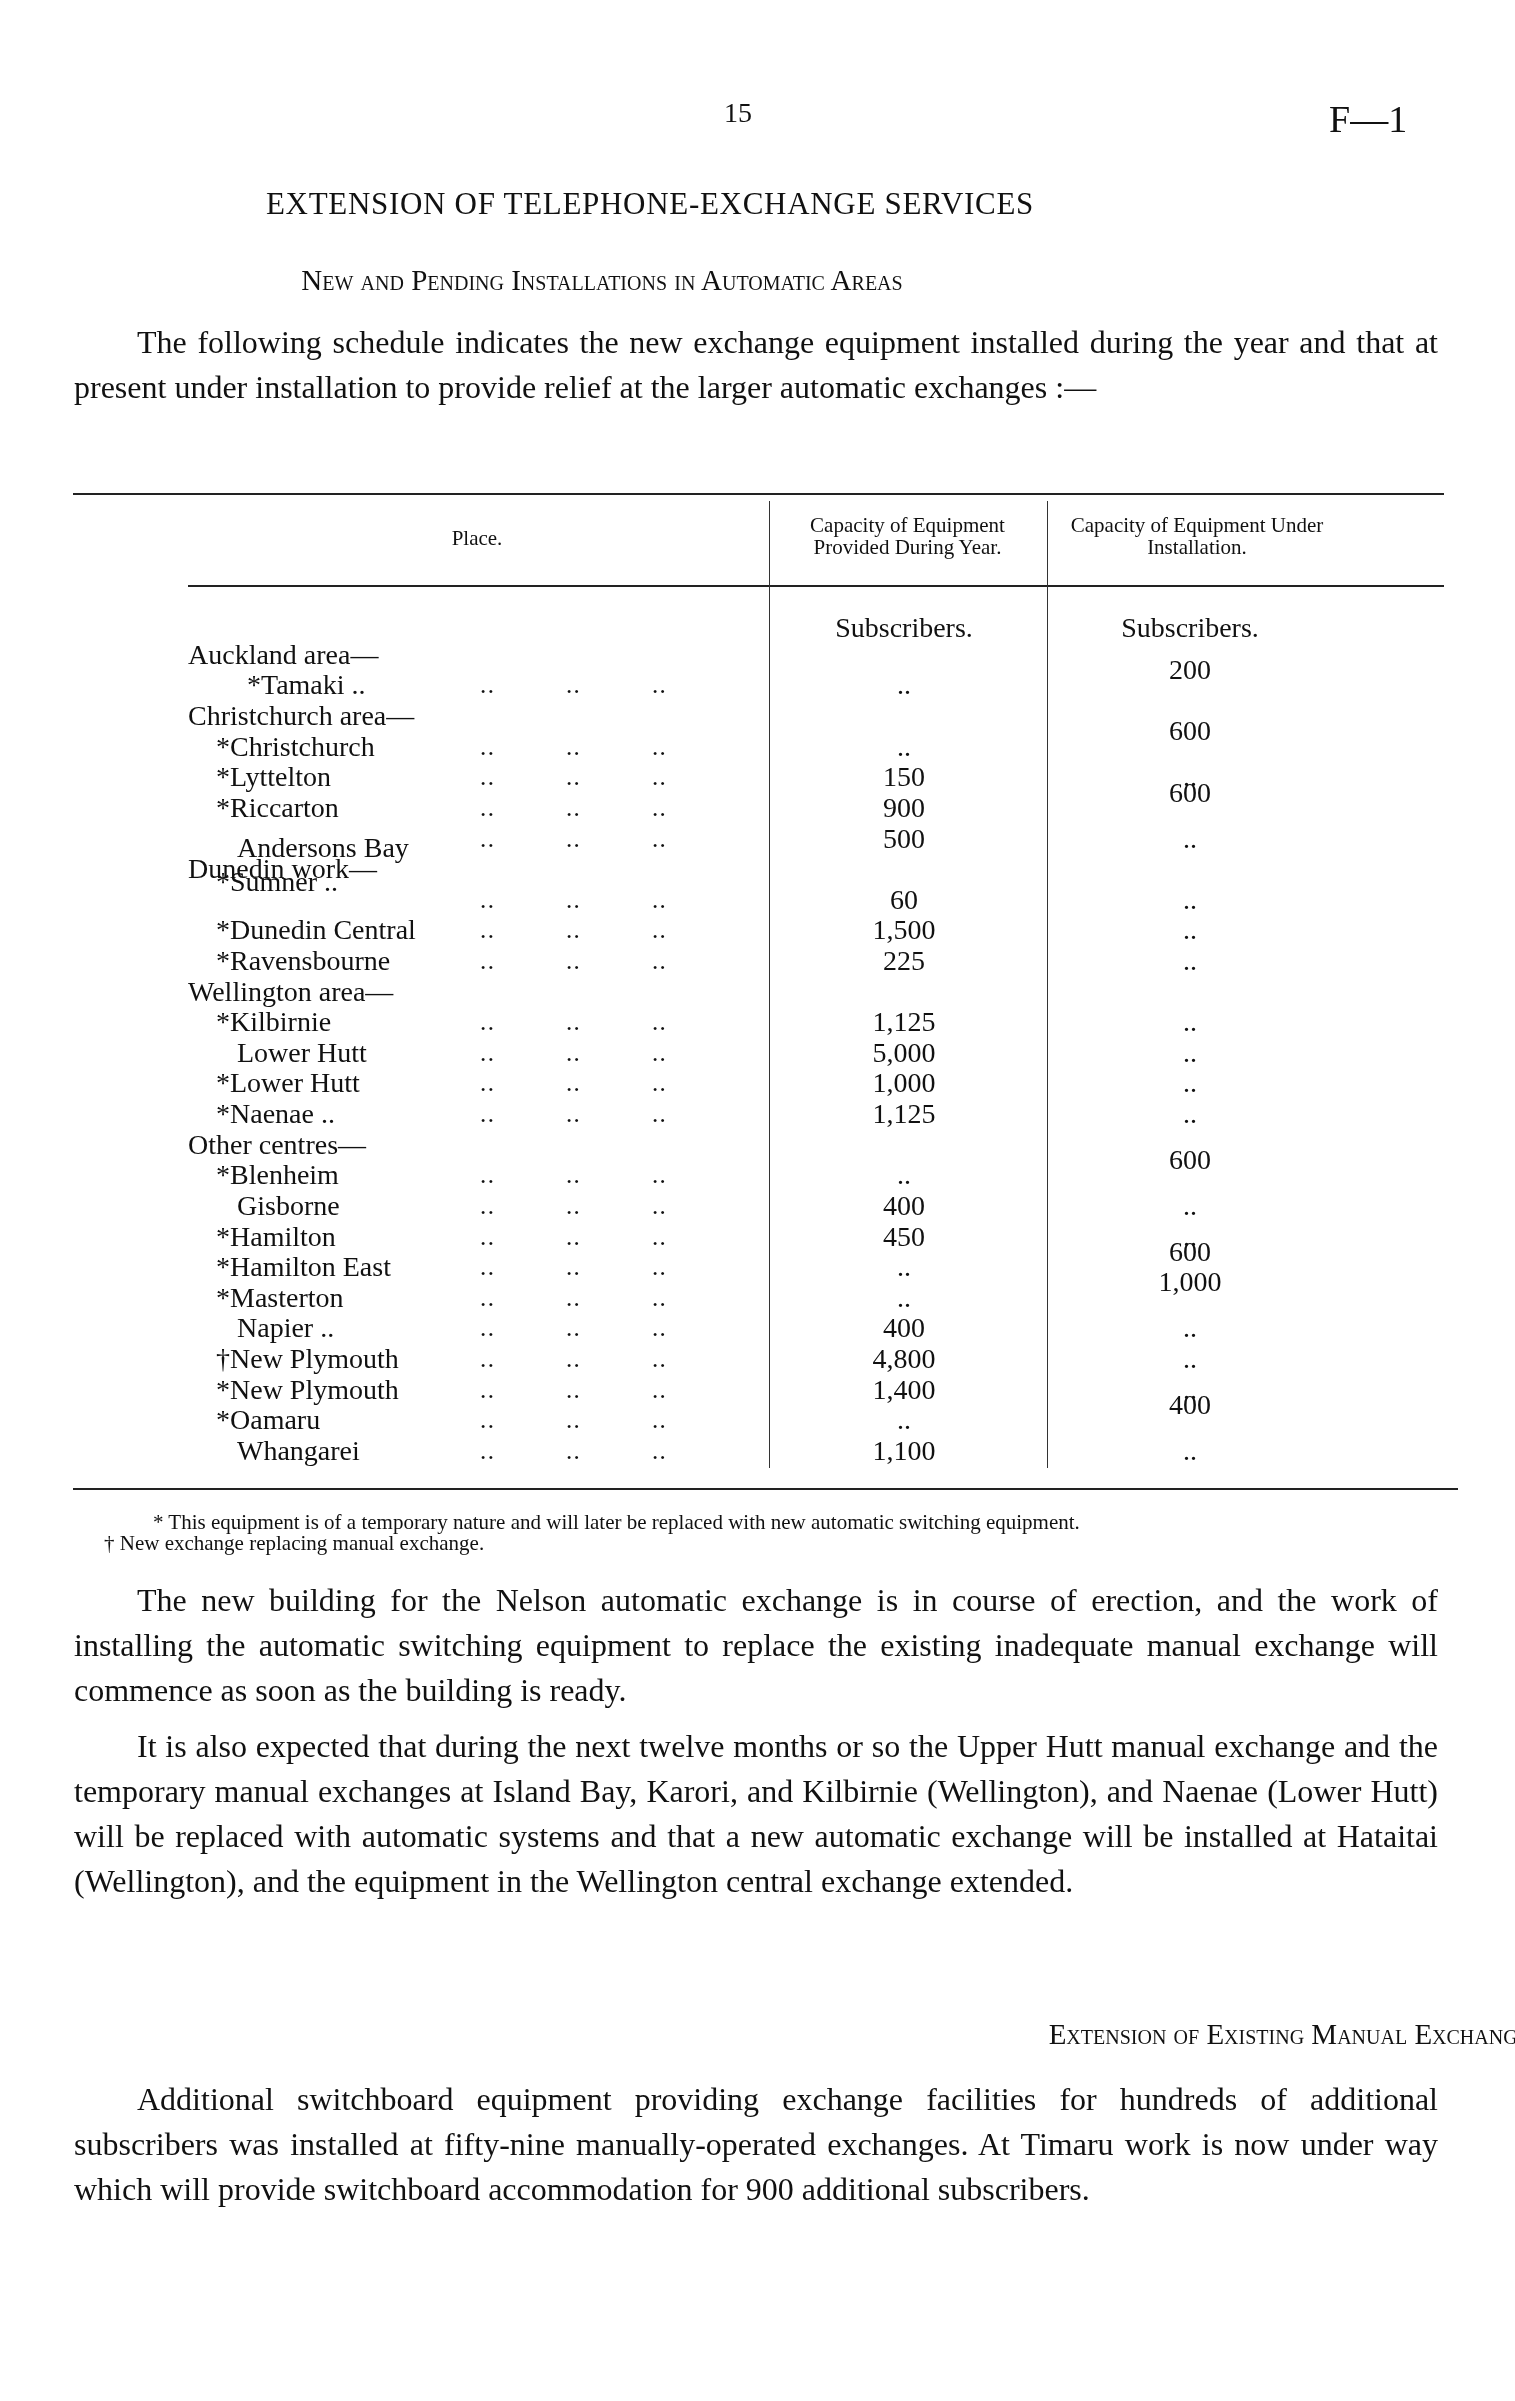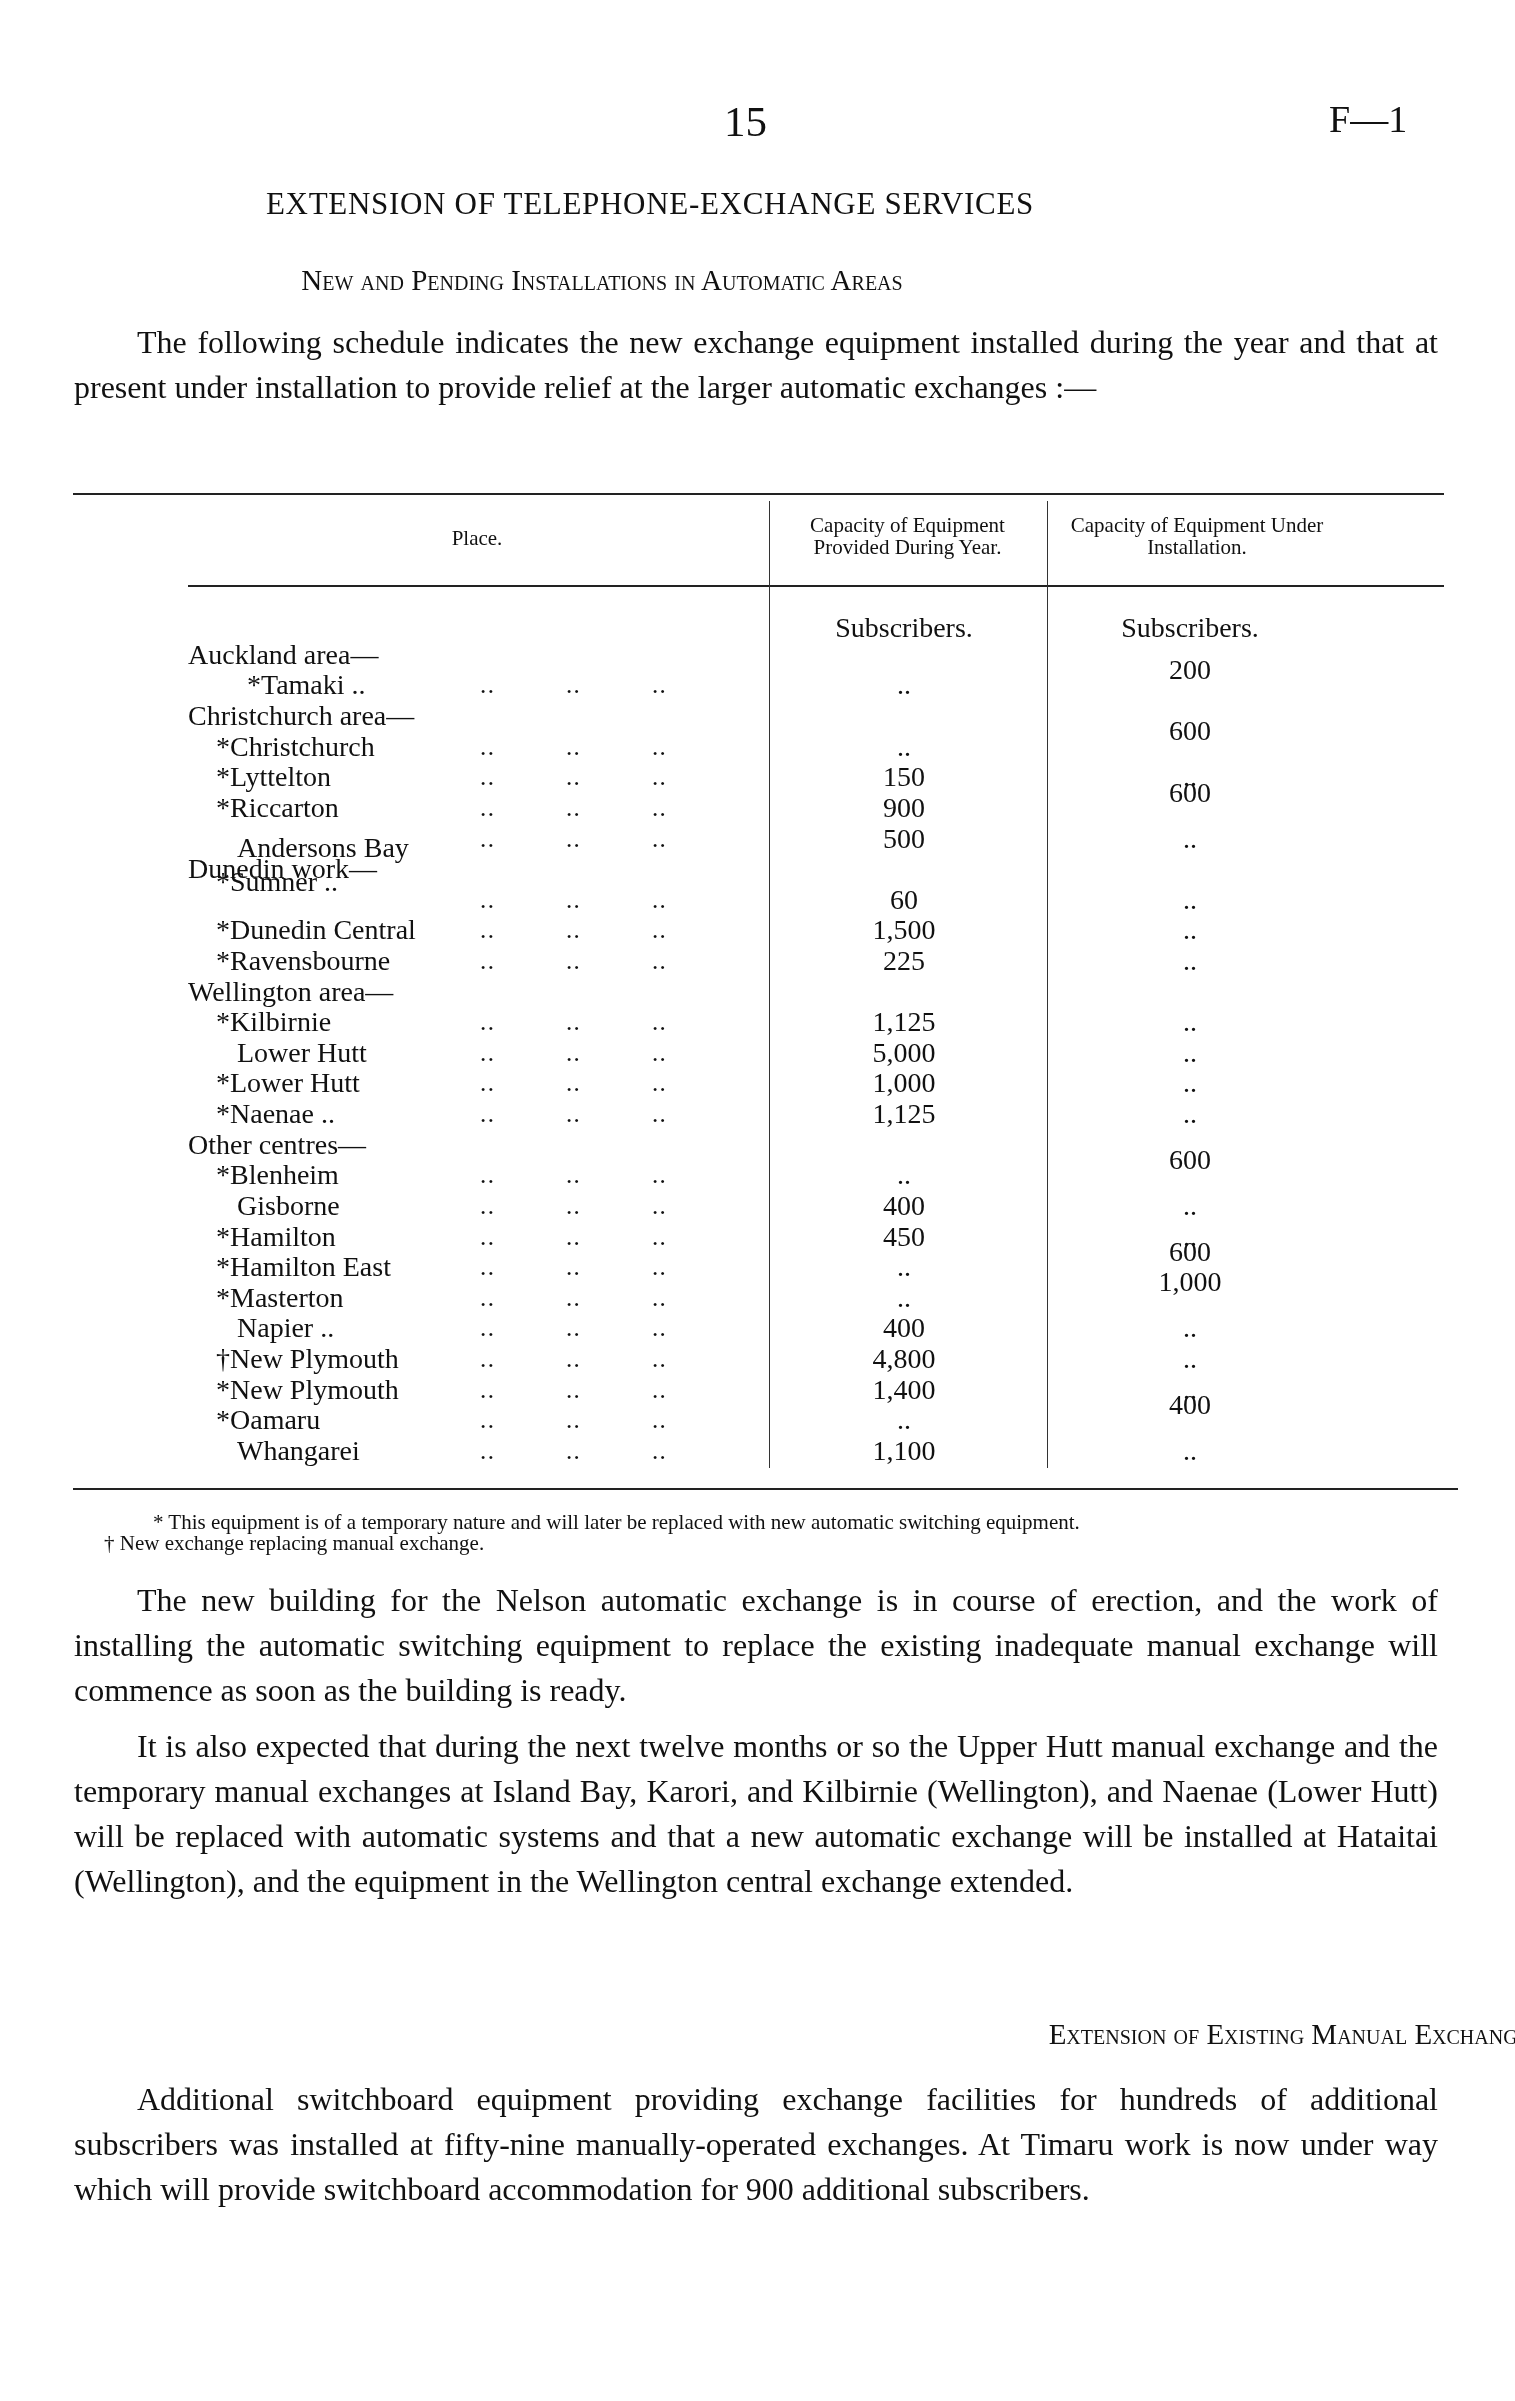--- a/index.html
+++ b/index.html
@@ -1,21 +1,21 @@
 <!DOCTYPE html>
 <html style="font-size:11px"><head>
 <meta charset="utf-8">
 <style>
   html, body { margin: 0; padding: 0; background: #ffffff; }
   body {
     width: 1516px; height: 2401px; position: relative; overflow: hidden;
     font-family: "Liberation Serif", "DejaVu Serif", serif; color: #111111;
   }
   .abs { position: absolute; }
-  .page-number { left: 724px; top: 97px; font-size: 43px; }
+  .page-number { left: 724px; top: 97px; font-size: 28px; }
   .page-code { left: 1329px; top: 97px; font-size: 38px; }
   .title { left: 0; width: 1300px; top: 186px; text-align: center; font-size: 31px; letter-spacing: 0.7px; }
   .subtitle { left: 0; width: 1204px; top: 264px; text-align: center; font-size: 29px; font-variant: small-caps; }
   .para { left: 74px; width: 1364px; font-size: 32px; line-height: 45px; text-align: justify; }
   .para .indent { display: inline-block; width: 63px; }
   .intro { top: 320px; }
   .rule { height: 2.1px; background: #222; }
   .vline { width: 1.4px; background: #333; }
   .th { font-size: 21px; text-align: center; line-height: 22px; }
   .cell { font-size: 28px; line-height: 31px; }

